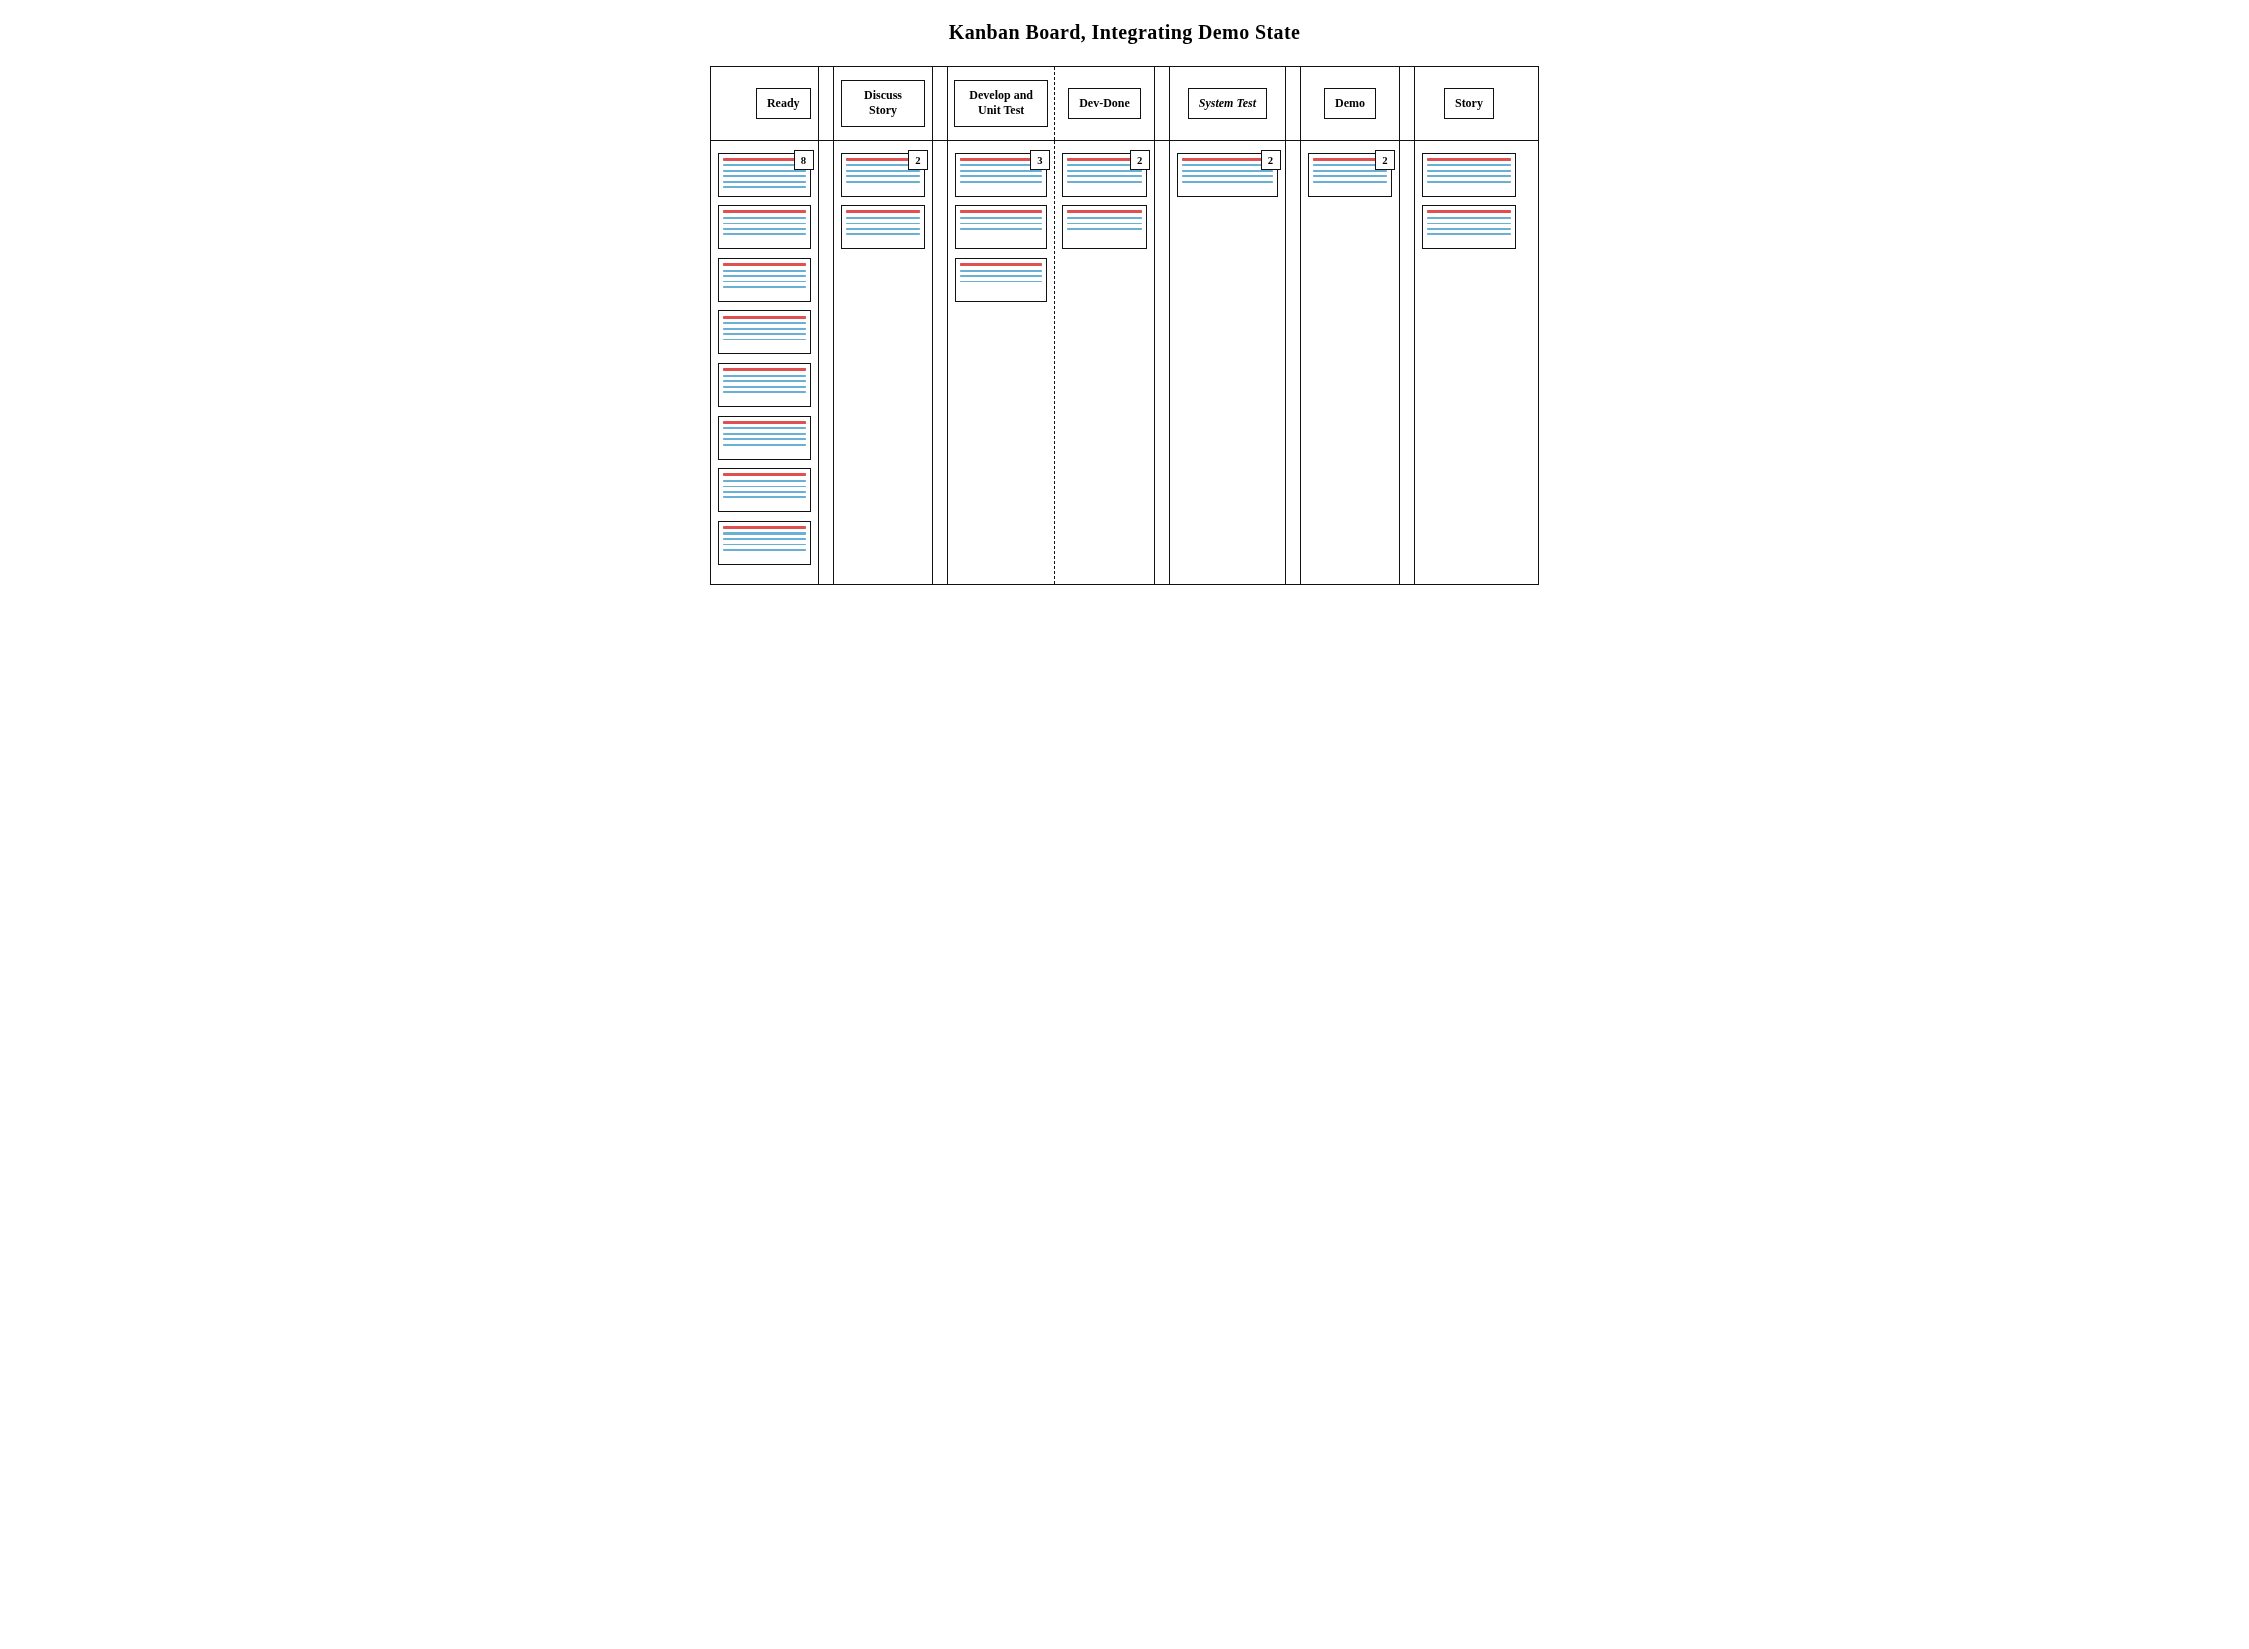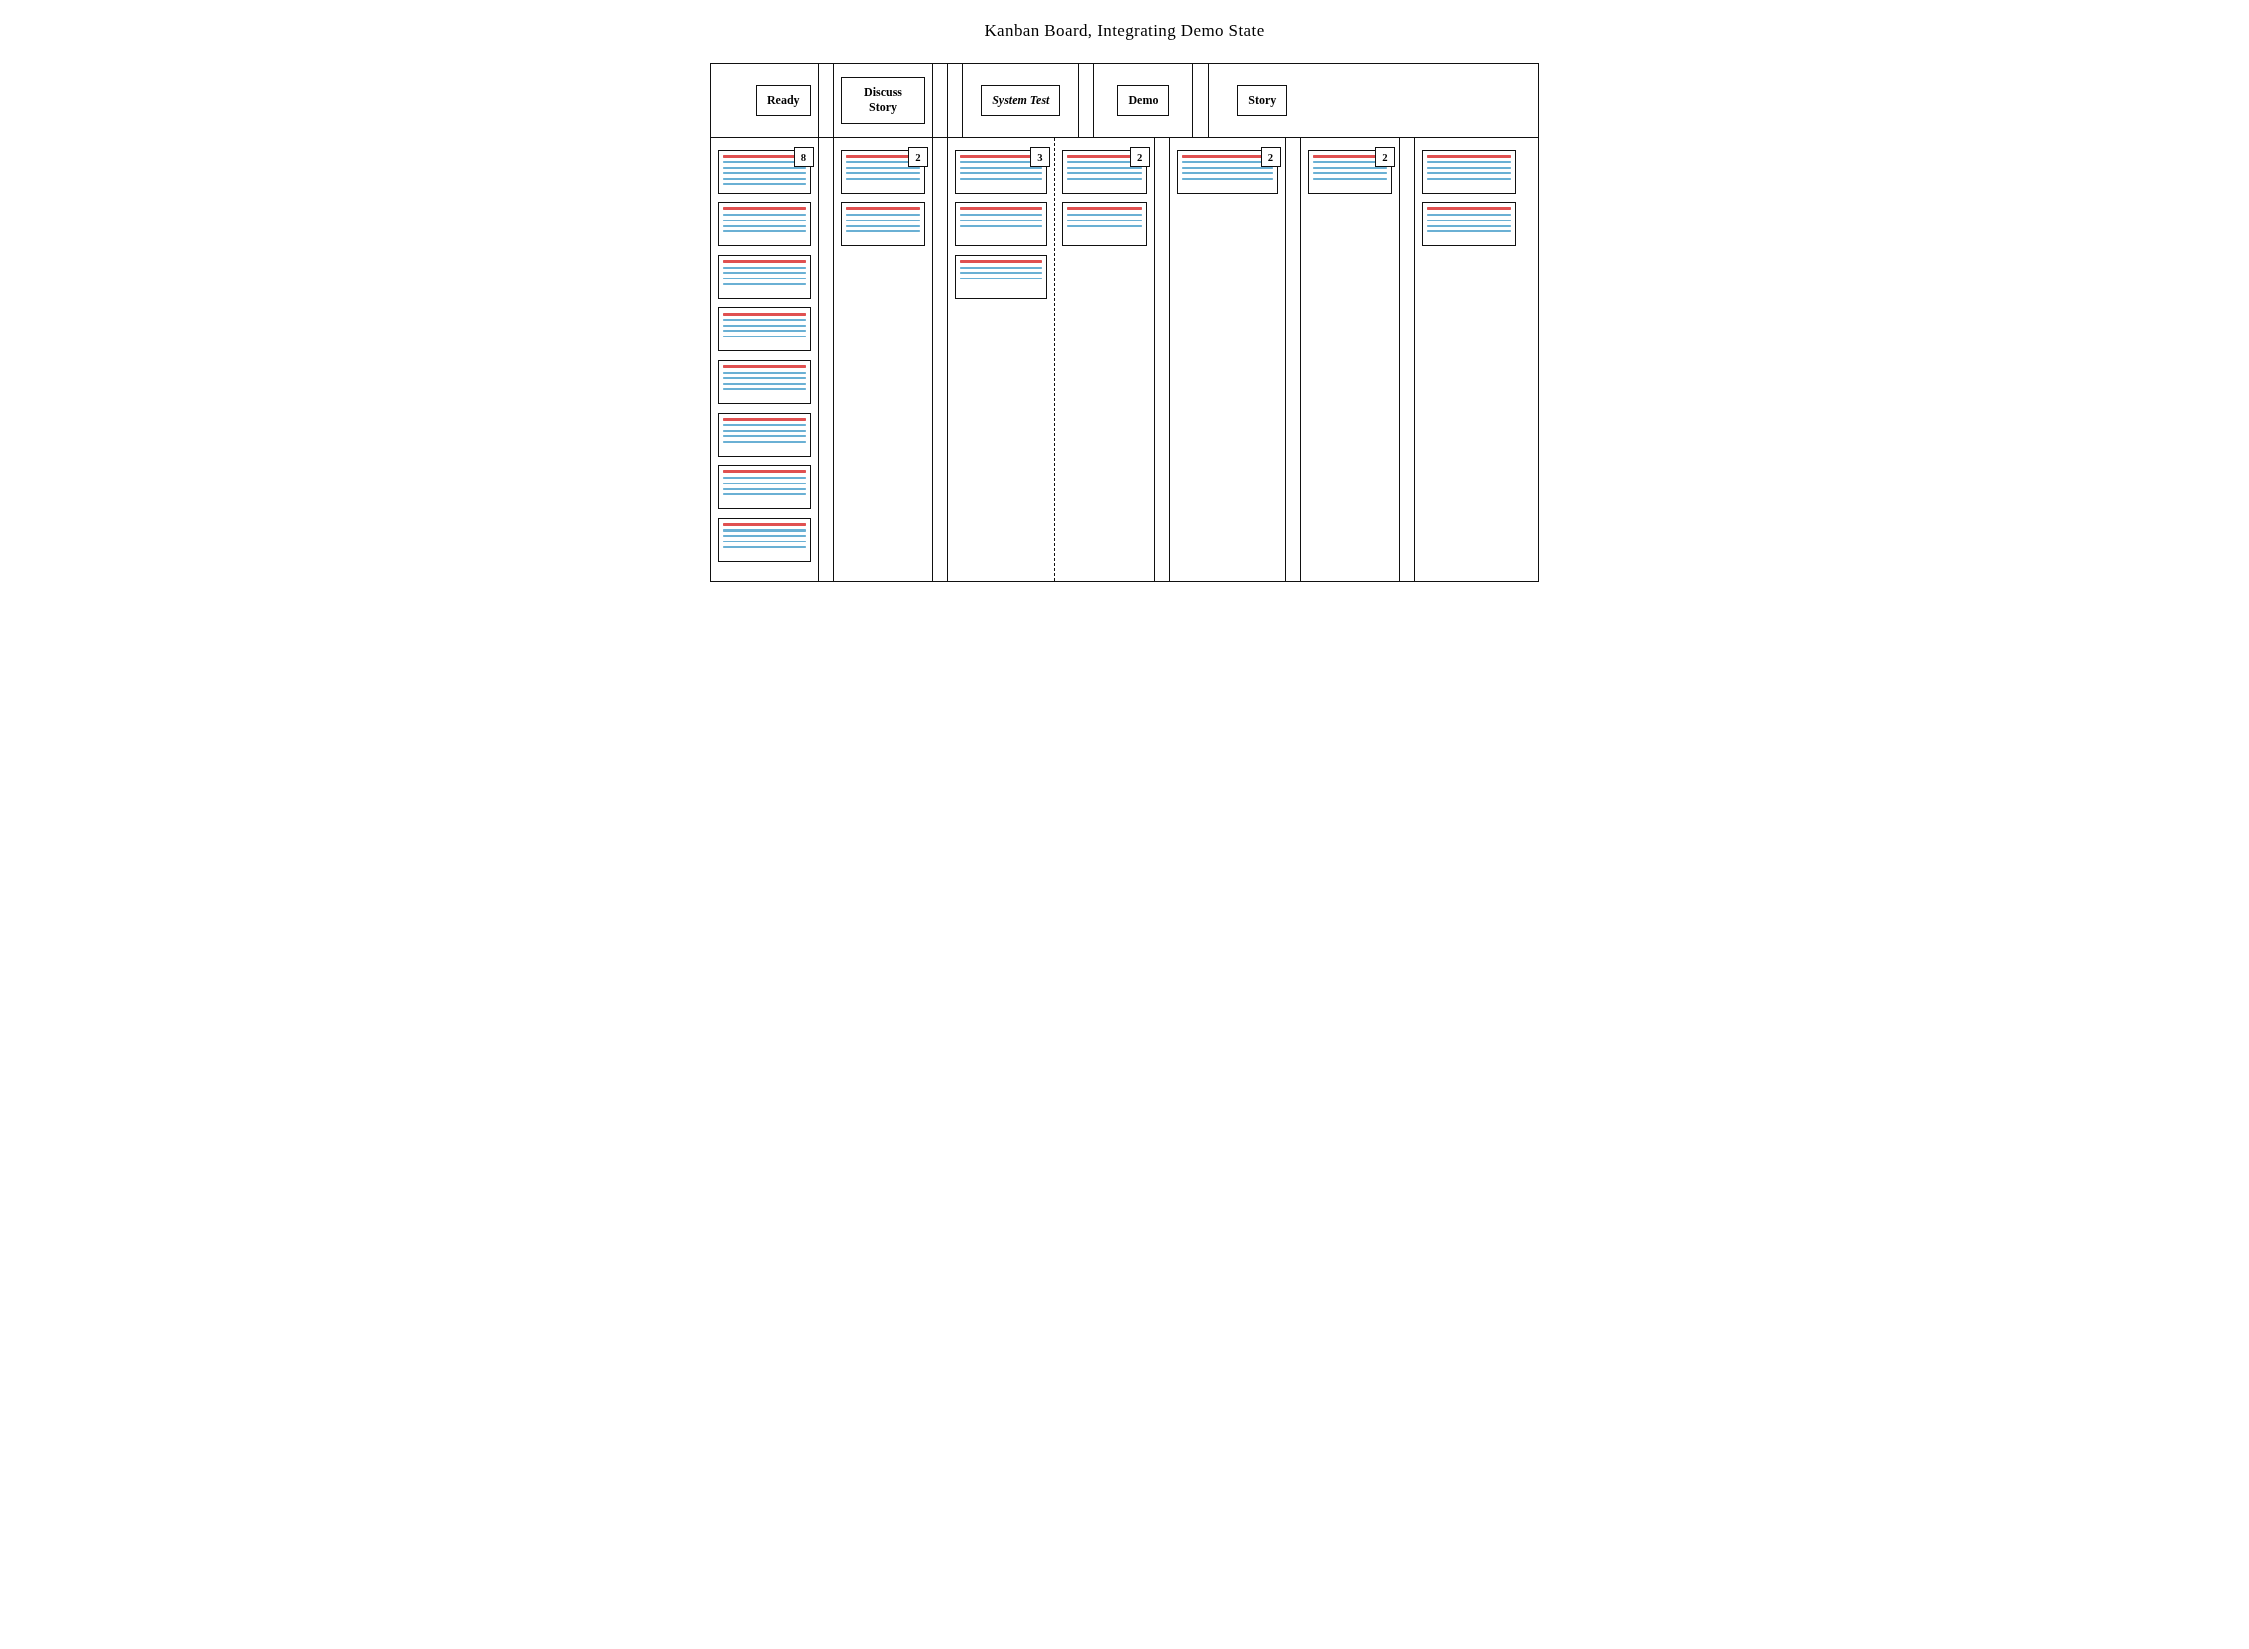--- a/index.html
+++ b/index.html
@@ -8,22 +8,22 @@
       background: #fff;
       font-family: 'Comic Sans MS', 'Chalkboard SE', cursive;
       padding: 21.4px 14.3px;
       width: 100%;
       max-width: 857px;
       margin: 0 auto;
     }
 
     .page-title {
       text-align: center;
-      font-size: 17px;
-      font-weight: normal;
+      font-size: 20px;
+      font-weight: bold;
       margin-bottom: 21.4px;
       letter-spacing: 0.4px;
     }
 
     .board-container {
       border: 1.8px solid #111;
       width: 100%;
     }
 
     
@@ -169,20 +169,32 @@
     <div class="col-header col-sep-1"></div>
 
     <div class="col-header col-discuss">
       <div class="col-header-box">
         <span>Discuss Story</span>
       </div>
     </div>
 
     <div class="col-header col-sep-2"></div>
 
+    <div style="width:25%; border-right: 1.8px solid #111; display: flex;">
+      <div style="width:52%; display:flex; align-items:center; justify-content:center; padding:13px 5.7px; border-right: 1.4px dashed #111;">
+        <div class="col-header-box">
+          <span>Develop and Unit Test</span>
+        </div>
+      </div>
+      <div style="width:48%; display:flex; align-items:center; justify-content:center; padding:13px 5.7px;">
+        <div class="col-header-box">
+          <span>Dev-Done</span>
+        </div>
+      </div>
+    </div>
 
     <div class="col-header col-sep-3"></div>
 
     <div class="col-header col-systemtest">
       <div class="col-header-box">
         <span>System Test</span>
       </div>
     </div>
 
     <div class="col-header col-sep-4"></div>

